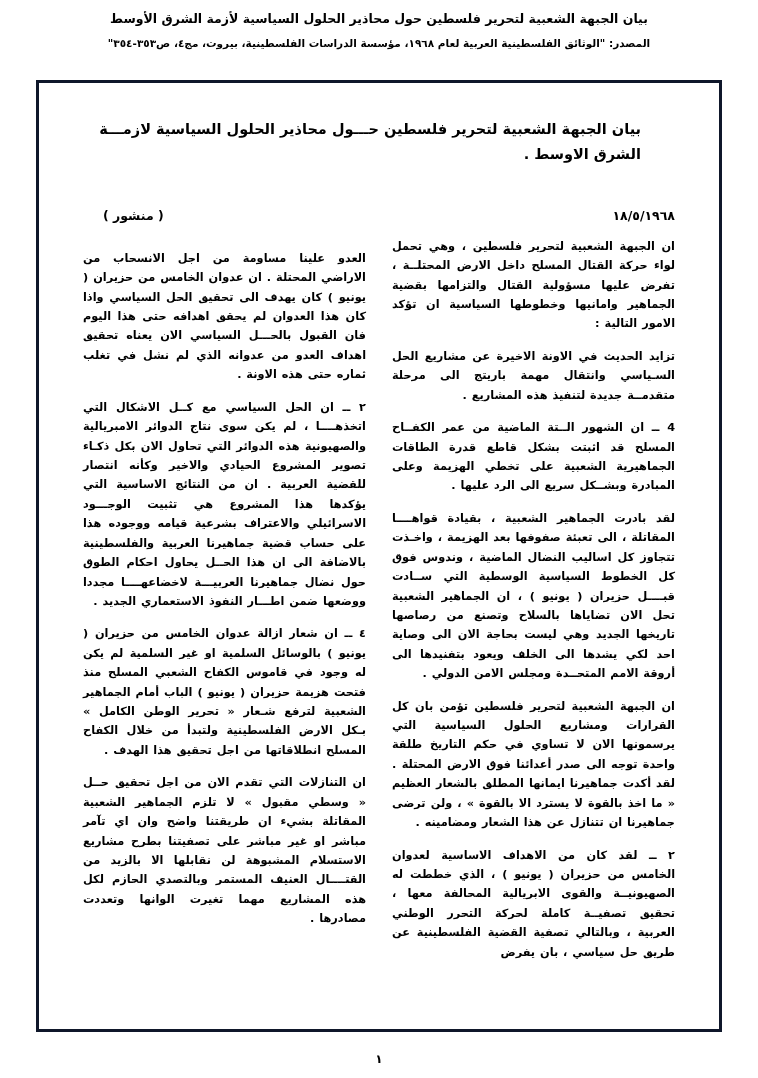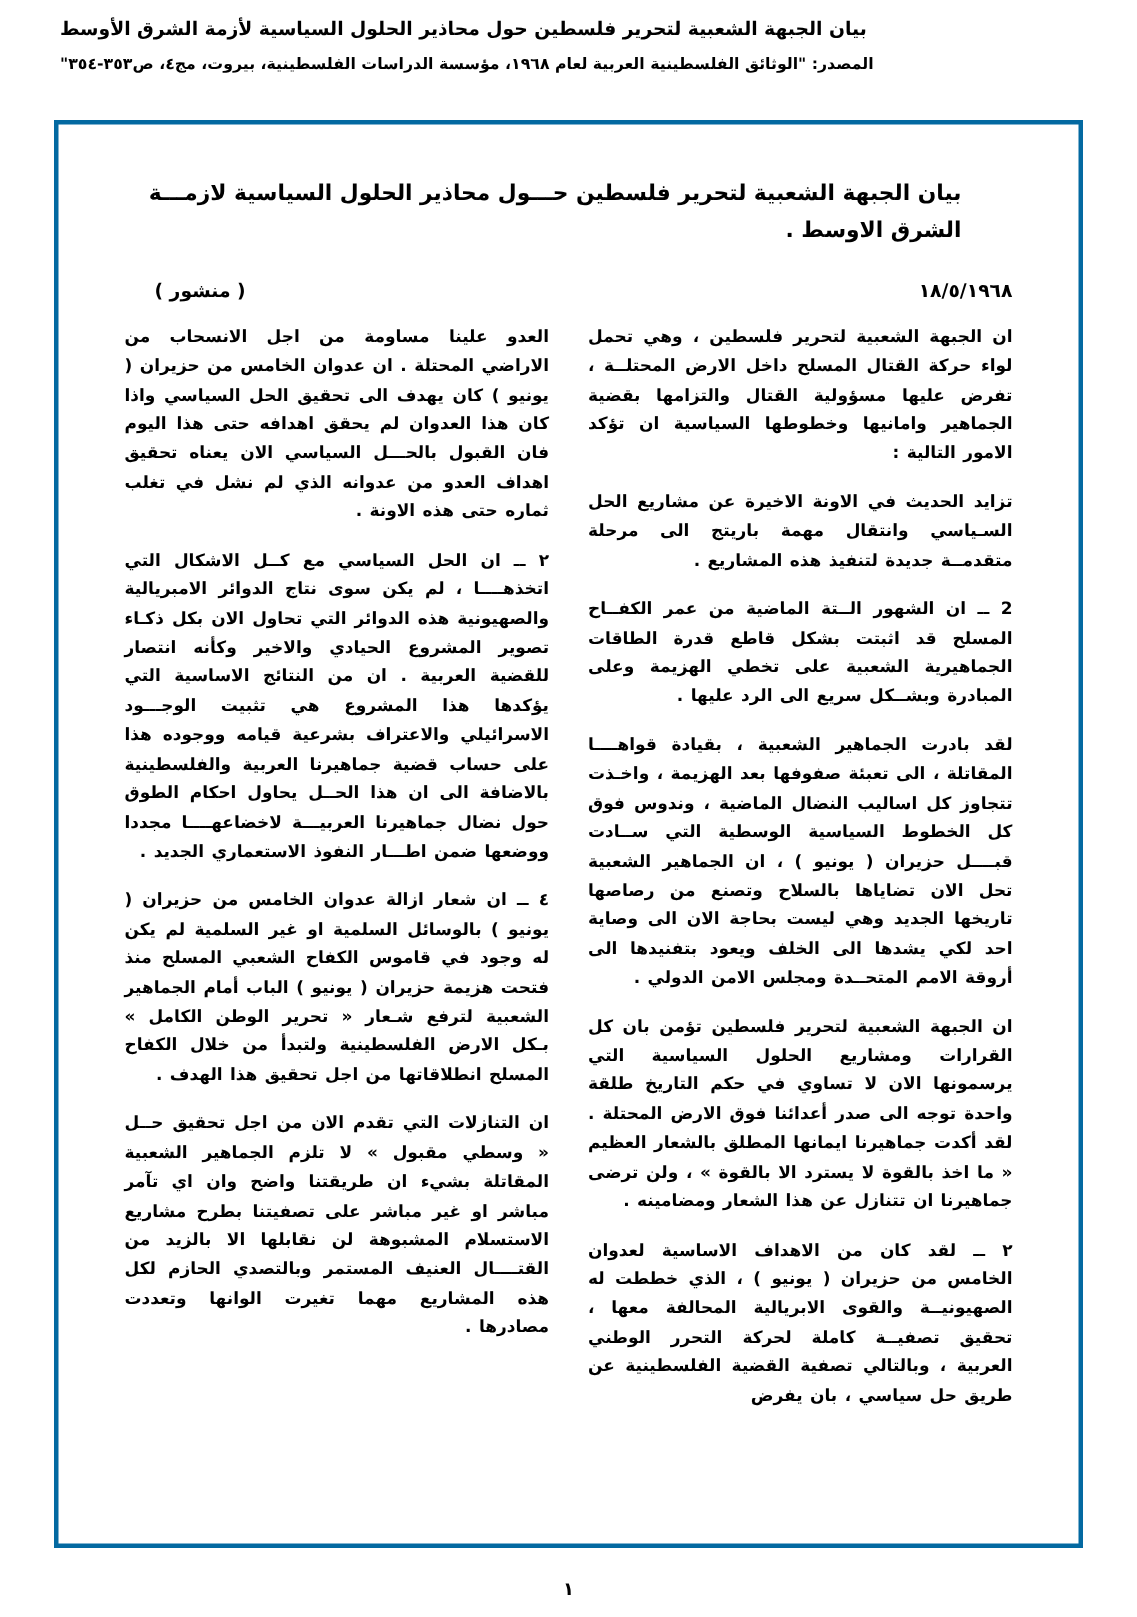--- a/index.html
+++ b/index.html
@@ -15,21 +15,21 @@
     position: relative;
     overflow: hidden;
   }
   .page {
     width: 758px;
     height: 1078px;
     position: relative;
     box-sizing: border-box;
   }
   .doc-header {
-    text-align: left;
+    text-align: center;
     padding-top: 10px;
   }
   .doc-header .title-line {
     font-size: 12.5px;
     font-weight: bold;
     letter-spacing: 0px;
     line-height: 1.5;
     padding: 0 40px;
   }
   .doc-header .source-line {
@@ -37,21 +37,21 @@
     font-weight: bold;
     margin-top: 8px;
     padding: 0 40px;
   }
   .green-frame {
     position: absolute;
     top: 80px;
     right: 36px;
     left: 36px;
     bottom: 46px;
-    border: 3px solid #0369a1;
+    border: 3px solid #0f172a;
     box-sizing: border-box;
   }
   .frame-inner {
     position: absolute;
     top: 0; right: 0; bottom: 0; left: 0;
     padding: 34px 44px 18px 44px;
     box-sizing: border-box;
   }
   .article-title {
     font-size: 14.5px;
@@ -73,41 +73,42 @@
     font-size: 12.5px;
     font-weight: bold;
   }
   .meta-date {
     direction: ltr;
     unicode-bidi: bidi-override;
     text-align: center;
   }
   .meta-note {
     padding-left: 20px;
+    margin-top: 22px;
   }
   .columns {
     display: flex;
     flex-direction: row;
     gap: 26px;
   }
   .col {
     flex: 1 1 0;
     min-width: 0;
   }
   p.para {
     margin: 0 0 13px 0;
     font-size: 11.3px;
     line-height: 1.72;
     text-align: justify;
     text-align-last: right;
     font-weight: bold;
     word-spacing: 1px;
   }
   p.para.first {
-    margin-top: 0;
+    margin-top: 12px;
   }
   .page-number {
     position: absolute;
     bottom: 12px;
     left: 0;
     right: 0;
     text-align: center;
     font-size: 12px;
     font-weight: bold;
   }
@@ -130,21 +131,21 @@
       <div class="meta-row">
         <span class="meta-date">١٨/٥/١٩٦٨</span>
         <span class="meta-note">( منشور )</span>
       </div>
 
       <div class="columns">
 
         <div class="col">
           <p class="para">ان الجبهة الشعبية لتحرير فلسطين ، وهي تحمل لواء حركة القتال المسلح داخل الارض المحتلــة ، تفرض عليها مسؤولية القتال والتزامها بقضية الجماهير وامانيها وخطوطها السياسية ان تؤكد الامور التالية :</p>
           <p class="para first">تزايد الحديث في الاونة الاخيرة عن مشاريع الحل السـياسي وانتقال مهمة باريتج الى مرحلة متقدمــة جديدة لتنفيذ هذه المشاريع .</p>
-          <p class="para">2 ــ ان الشهور الــتة الماضية من عمر الكفــاح المسلح قد اثبتت بشكل قاطع قدرة الطاقات الجماهيرية الشعبية على تخطي الهزيمة وعلى المبادرة وبشــكل سريع الى الرد عليها .</p>
+          <p class="para">4 ــ ان الشهور الــتة الماضية من عمر الكفــاح المسلح قد اثبتت بشكل قاطع قدرة الطاقات الجماهيرية الشعبية على تخطي الهزيمة وعلى المبادرة وبشــكل سريع الى الرد عليها .</p>
           <p class="para">لقد بادرت الجماهير الشعبية ، بقيادة قواهــــا المقاتلة ، الى تعبئة صفوفها بعد الهزيمة ، واخـذت تتجاوز كل اساليب النضال الماضية ، وندوس فوق كل الخطوط السياسية الوسطية التي ســادت قبــــل حزيران ( يونيو ) ، ان الجماهير الشعبية تحل الان تضاياها بالسلاح وتصنع من رصاصها تاريخها الجديد وهي ليست بحاجة الان الى وصاية احد لكي يشدها الى الخلف ويعود بتفنيدها الى أروقة الامم المتحــدة ومجلس الامن الدولي .</p>
           <p class="para">ان الجبهة الشعبية لتحرير فلسطين تؤمن بان كل القرارات ومشاريع الحلول السياسية التي يرسمونها الان لا تساوي في حكم التاريخ طلقة واحدة توجه الى صدر أعدائنا فوق الارض المحتلة . لقد أكدت جماهيرنا ايمانها المطلق بالشعار العظيم « ما اخذ بالقوة لا يسترد الا بالقوة » ، ولن ترضى جماهيرنا ان تتنازل عن هذا الشعار ومضامينه .</p>
           <p class="para">٢ ــ لقد كان من الاهداف الاساسية لعدوان الخامس من حزيران ( يونيو ) ، الذي خططت له الصهيونيــة والقوى الابريالية المحالفة معها ، تحقيق تصفيــة كاملة لحركة التحرر الوطني العربية ، وبالتالي تصفية القضية الفلسطينية عن طريق حل سياسي ، بان يفرض</p>
         </div>
 
         <div class="col">
           <p class="para first">العدو علينا مساومة من اجل الانسحاب من الاراضي المحتلة . ان عدوان الخامس من حزيران ( يونيو ) كان يهدف الى تحقيق الحل السياسي واذا كان هذا العدوان لم يحقق اهدافه حتى هذا اليوم فان القبول بالحـــل السياسي الان يعناه تحقيق اهداف العدو من عدوانه الذي لم نشل في تغلب ثماره حتى هذه الاونة .</p>
           <p class="para">٢ ــ ان الحل السياسي مع كــل الاشكال التي اتخذهــــا ، لم يكن سوى نتاج الدوائر الامبريالية والصهيونية هذه الدوائر التي تحاول الان بكل ذكـاء تصوير المشروع الحيادي والاخير وكأنه انتصار للقضية العربية . ان من النتائج الاساسية التي يؤكدها هذا المشروع هي تثبيت الوجـــود الاسرائيلي والاعتراف بشرعية قيامه ووجوده هذا على حساب قضية جماهيرنا العربية والفلسطينية بالاضافة الى ان هذا الحــل يحاول احكام الطوق حول نضال جماهيرنا العربيـــة لاخضاعهــــا مجددا ووضعها ضمن اطـــار النفوذ الاستعماري الجديد .</p>
           <p class="para">٤ ــ ان شعار ازالة عدوان الخامس من حزيران ( يونيو ) بالوسائل السلمية او غير السلمية لم يكن له وجود في قاموس الكفاح الشعبي المسلح منذ فتحت هزيمة حزيران ( يونيو ) الباب أمام الجماهير الشعبية لترفع شـعار « تحرير الوطن الكامل » بـكل الارض الفلسطينية ولتبدأ من خلال الكفاح المسلح انطلاقاتها من اجل تحقيق هذا الهدف .</p>
           <p class="para">ان التنازلات التي تقدم الان من اجل تحقيق حــل « وسطي مقبول » لا تلزم الجماهير الشعبية المقاتلة بشيء ان طريقتنا واضح وان اي تآمر مباشر او غير مباشر على تصفيتنا بطرح مشاريع الاستسلام المشبوهة لن نقابلها الا بالزيد من القتــــال العنيف المستمر وبالتصدي الحازم لكل هذه المشاريع مهما تغيرت الوانها وتعددت مصادرها .</p>

